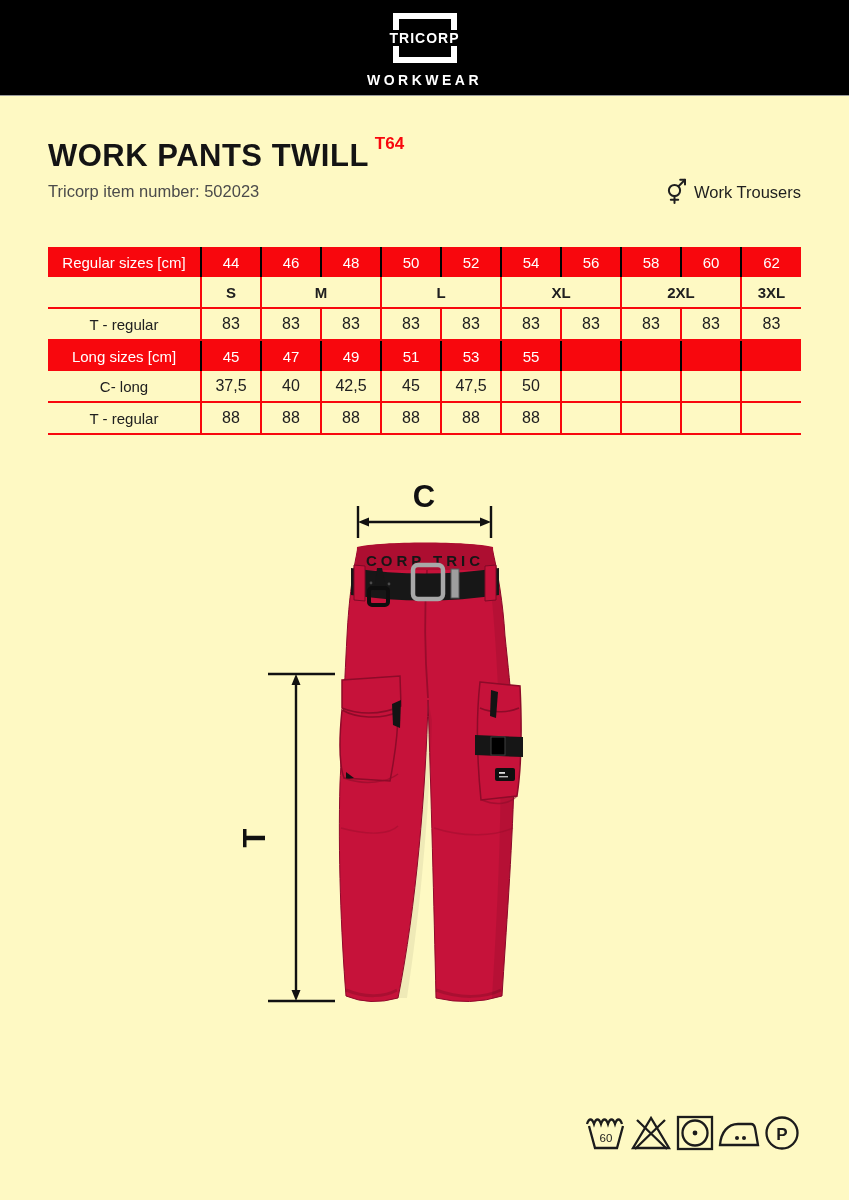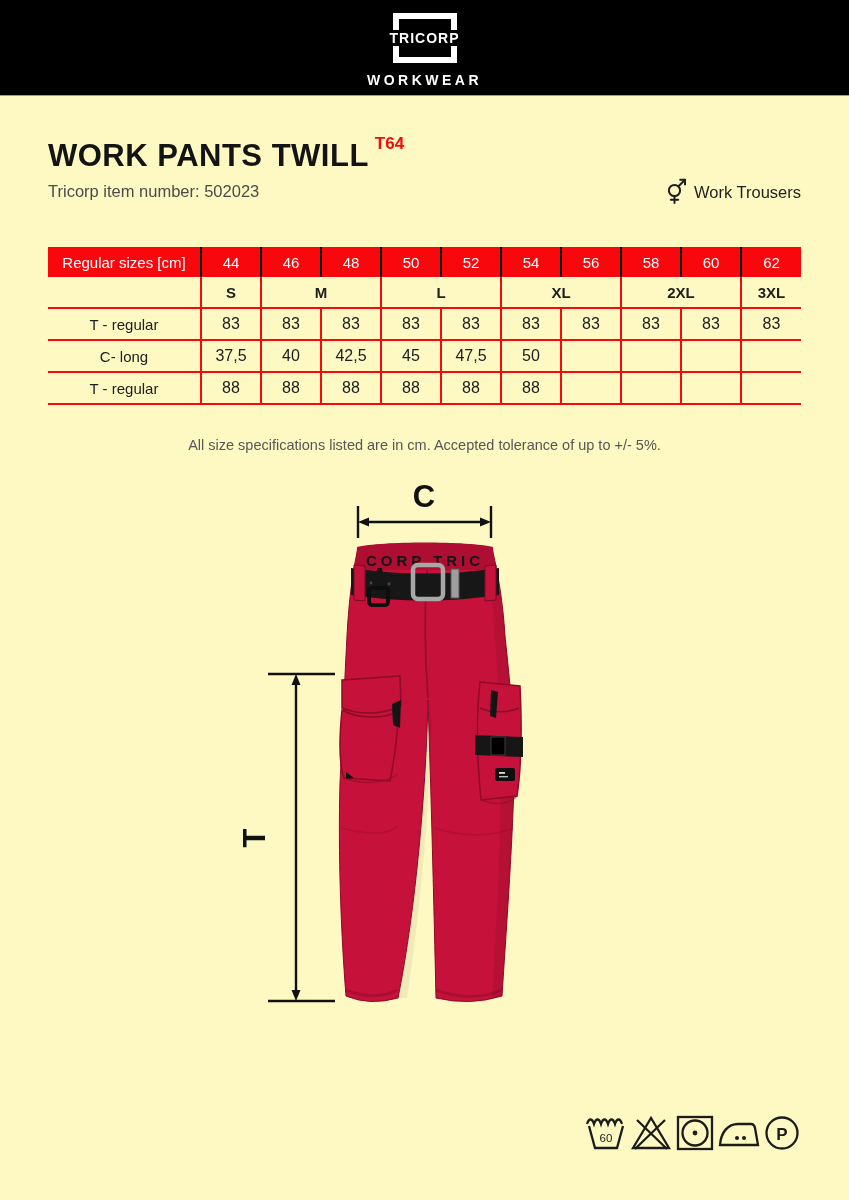--- a/index.html
+++ b/index.html
@@ -116,20 +116,33 @@
           <td>83</td>
           <td>83</td>
           <td>83</td>
           <td>83</td>
           <td>83</td>
           <td>83</td>
           <td>83</td>
           <td>83</td>
           <td>83</td>
         </tr>
+        <tr class="red">
+          <td>Long sizes [cm]</td>
+          <td>45</td>
+          <td>47</td>
+          <td>49</td>
+          <td>51</td>
+          <td>53</td>
+          <td>55</td>
+          <td></td>
+          <td></td>
+          <td></td>
+          <td></td>
+        </tr>
         <tr>
           <td>C- long</td>
           <td>37,5</td>
           <td>40</td>
           <td>42,5</td>
           <td>45</td>
           <td>47,5</td>
           <td>50</td>
           <td></td>
           <td></td>
@@ -146,21 +159,20 @@
           <td>88</td>
           <td></td>
           <td></td>
           <td></td>
           <td></td>
         </tr>
       </tbody>
     </table>
   </div>
 
-  <div class="note">All size specifications listed are in cm. Accepted tolerance of up to +/- 5%.</div>
 
   <div class="figure">
     <svg width="320" height="550" viewBox="0 0 320 550">
       <defs>
         <clipPath id="wbclip">
             <path d="M127,69 C150,63 240,63 263,69 L264,92 L126,92 Z"></path>
           </clipPath>
       </defs>
 
       <g stroke="#111" stroke-width="2.4">

